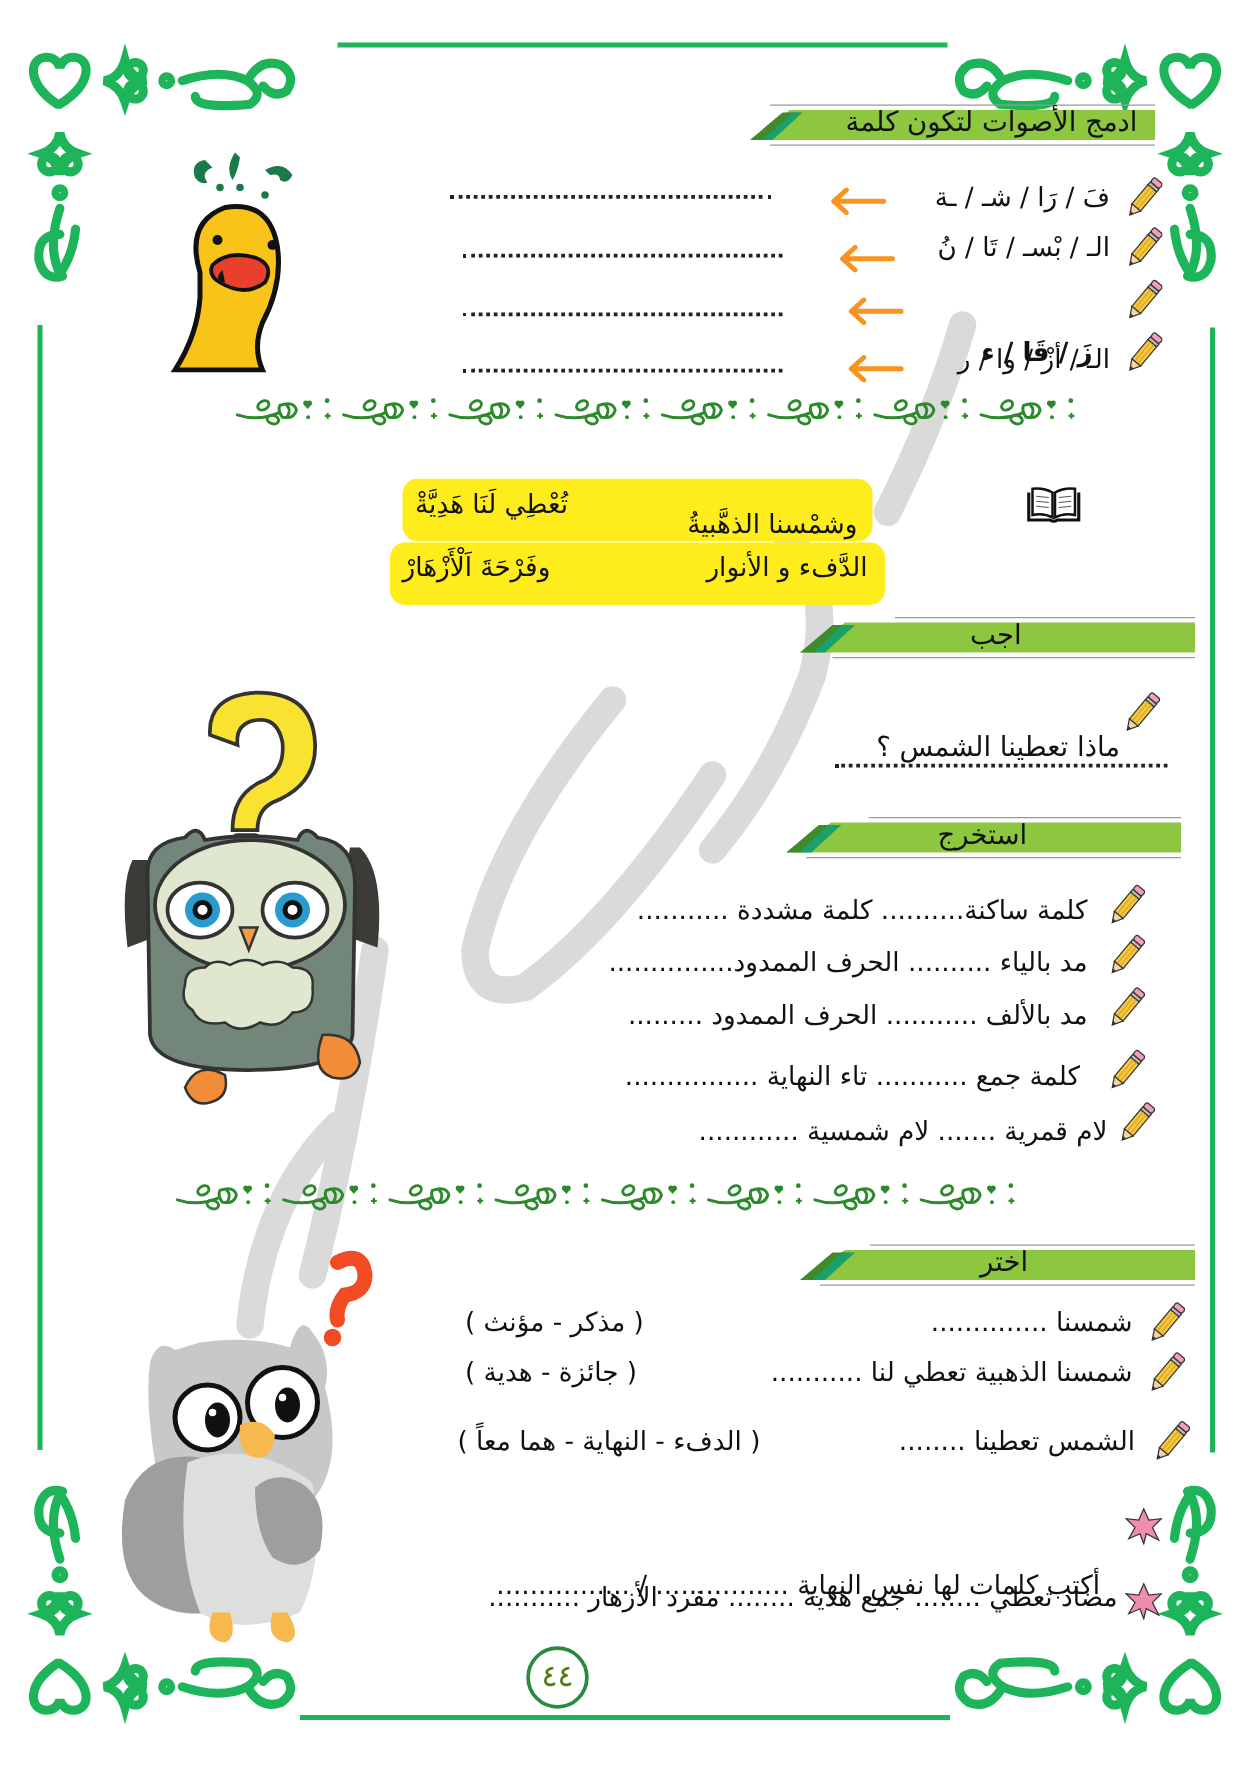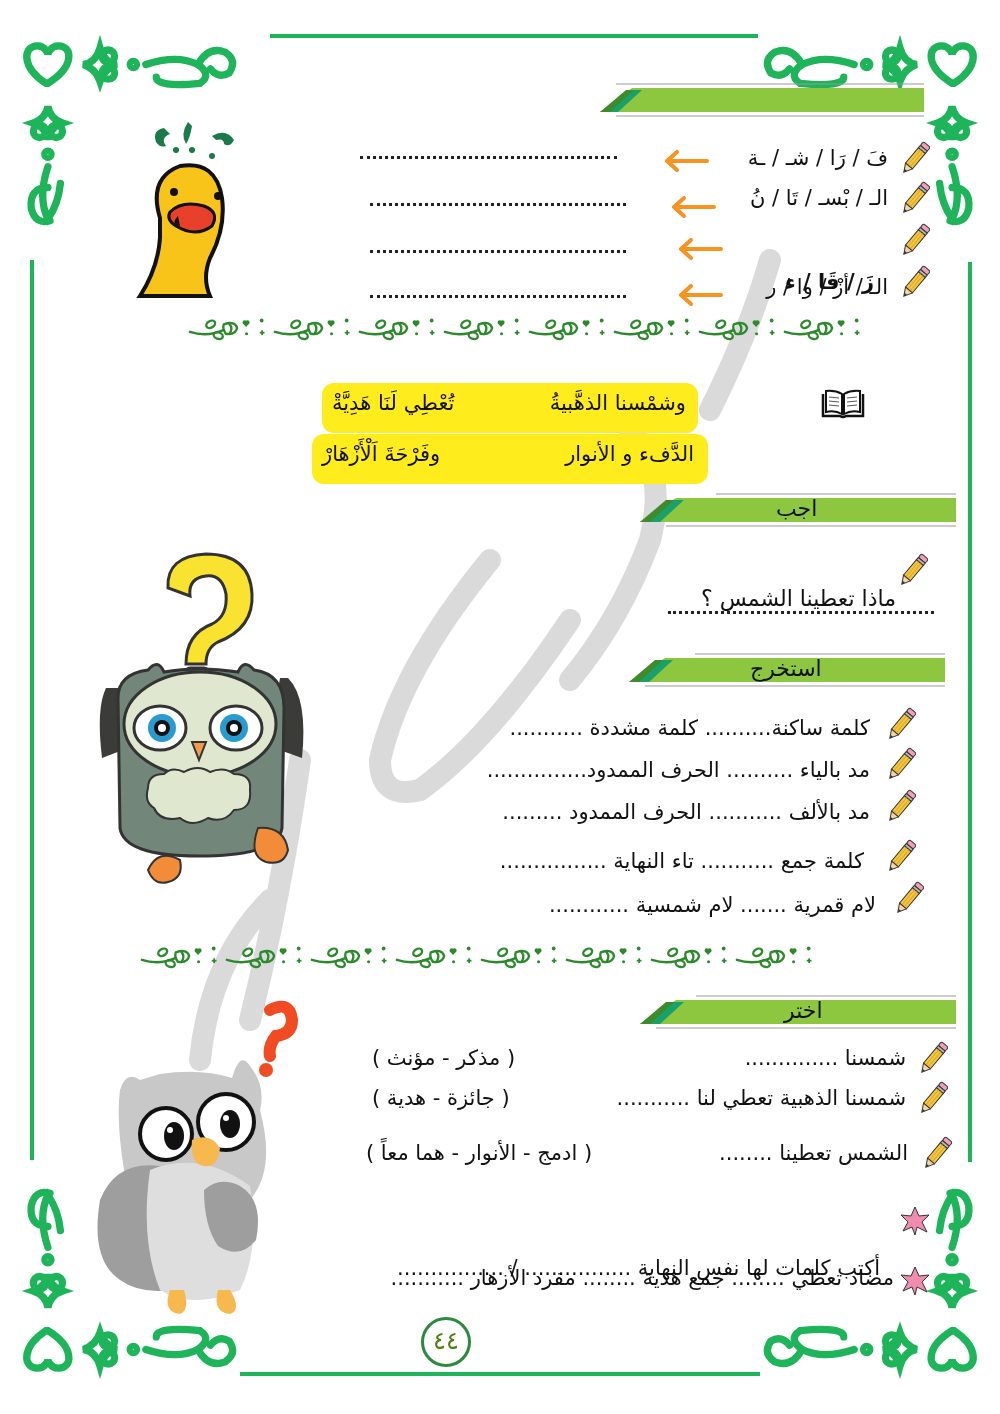--- a/index.html
+++ b/index.html
@@ -138,20 +138,21 @@
 </svg>
 
 <div class="banner" style="left:596px;top:82px;width:328px;">
   <svg class="bg" viewBox="0 0 328 36" preserveAspectRatio="none" style="width:100%;height:100%">
     <line x1="20" y1="2" x2="328" y2="2" stroke="#999" stroke-width="1"></line>
     <line x1="20" y1="34" x2="328" y2="34" stroke="#999" stroke-width="1"></line>
     <polygon points="36,6 328,6 328,30 4,30" fill="#8dc63f"></polygon>
     <polygon points="4,30 30,8 44,8 16,30" fill="#3f8a2a"></polygon>
     <polygon points="14,30 38,8 46,8 22,30" fill="#1aa06a"></polygon>
   </svg>
+  <div class="label" style="right:14px;">ادمج الأصوات لتكون كلمة</div>
 </div>
 
 <svg class="pencil" style="left:900px;top:140px">
     <use href="#pencil"></use>
   </svg>
 <div class="line" style="right:112px;top:146px;">فَ / رَا / شـ / ـة</div>
 <svg class="arrow" style="left:663px;top:150px">
     <use href="#arrow"></use>
   </svg>
 <div class="dots" style="left:360px;top:156px;width:257px;"></div>
@@ -218,21 +219,21 @@
       <line x1="9" y1="9" x2="19" y2="10"></line>
       <line x1="9" y1="13" x2="19" y2="14"></line>
       <line x1="9" y1="17" x2="19" y2="18"></line>
       <line x1="27" y1="10" x2="37" y2="9"></line>
       <line x1="27" y1="14" x2="37" y2="13"></line>
       <line x1="27" y1="18" x2="37" y2="17"></line>
     </g>
 </svg>
 
 <div class="poem" style="left:322px;top:383px;width:376px;height:50px;">
-  <span style="right:12px;">وشمْسنا  الذهَّبيةُ</span>
+  <span style="right:12px;margin-top:16px;">وشمْسنا  الذهَّبيةُ</span>
   <span style="left:10px;">تُعْطِي لَنَا هَدِيَّةْ</span>
 </div>
 <div class="poem" style="left:312px;top:434px;width:396px;height:50px;">
   <span style="right:14px;margin-left:12px;">الدَّفء و الأنوار</span>
   <span style="left:10px;">وفَرْحَةَ اَلْأَزْهَارْ</span>
 </div>
 
 <div class="banner" style="left:636px;top:492px;width:320px;">
   <svg class="bg" viewBox="0 0 320 36" preserveAspectRatio="none" style="width:100%;height:100%">
     <line x1="80" y1="2" x2="320" y2="2" stroke="#999" stroke-width="1"></line>
@@ -294,21 +295,21 @@
     <use href="#pencil"></use>
   </svg>
 <div class="line" style="right:130px;top:800px;">مد بالألف ........... الحرف الممدود .........</div>
 <svg class="pencil" style="left:886px;top:838px">
     <use href="#pencil"></use>
   </svg>
 <div class="line" style="right:136px;top:849px;">كلمة جمع ........... تاء النهاية ................</div>
 <svg class="pencil" style="left:894px;top:880px">
     <use href="#pencil"></use>
   </svg>
-<div class="line" style="right:124px;top:893px;">لام قمرية ....... لام شمسية ............</div>
+<div class="line" style="right:114px;top:893px;">لام قمرية ....... لام شمسية ............</div>
 
 <div class="abs" style="left:140px;top:940px;width:680px;height:40px;display:flex;">
   <svg style="width:85px;height:34px">
       <use href="#vine"></use>
     </svg>
   <svg style="width:85px;height:34px">
       <use href="#vine"></use>
     </svg>
   <svg style="width:85px;height:34px">
       <use href="#vine"></use>
@@ -368,21 +369,21 @@
 <svg class="pencil" style="left:918px;top:1080px">
     <use href="#pencil"></use>
   </svg>
 <div class="line" style="right:94px;top:1086px;">شمسنا الذهبية تعطي لنا ...........</div>
 <div class="line" style="left:372px;top:1086px;">( جائزة - هدية )</div>
 
 <svg class="pencil" style="left:922px;top:1135px">
     <use href="#pencil"></use>
   </svg>
 <div class="line" style="right:92px;top:1141px;">الشمس تعطينا ........</div>
-<div class="line" style="left:366px;top:1141px;">( ادمج - الأنوار - هما معاً )</div>
+<div class="line" style="left:366px;top:1141px;">( الدفء - النهاية - هما معاً )</div>
 
 <svg class="abs" style="left:900px;top:1206px;width:30px;height:30px" viewBox="0 0 30 30">
     <use href="#star"></use>
   </svg>
 <div class="line" style="right:120px;top:1208px;margin-top:48px;">أكتب  كلمات لها نفس النهاية ................ / ................</div>
 
 <svg class="abs" style="left:900px;top:1266px;width:30px;height:30px" viewBox="0 0 30 30">
     <use href="#star"></use>
   </svg>
 <div class="line" style="right:106px;top:1266px;">مضاد تعطي ........ جمع هدية ........ مفرد الأزهار ...........</div>

